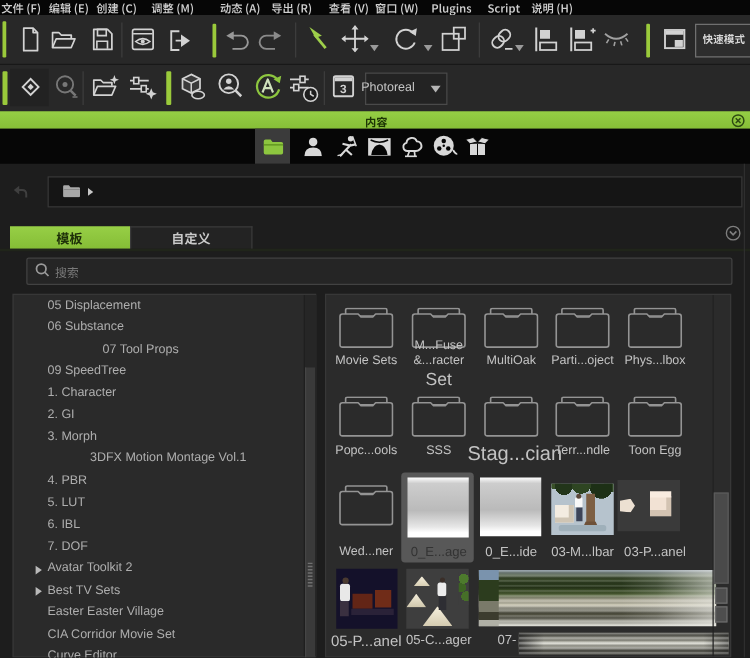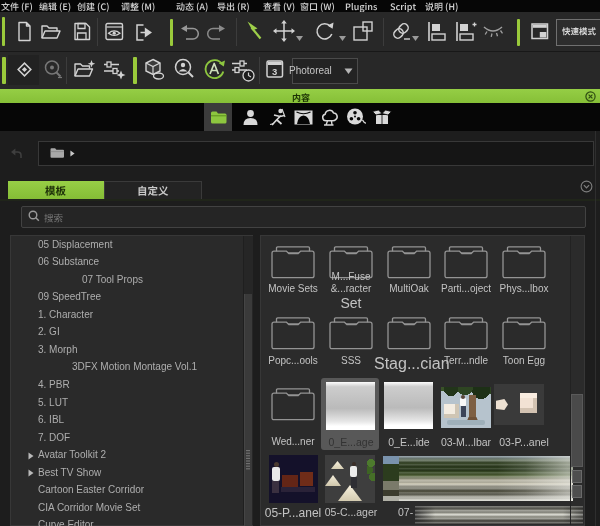--- a/index.html
+++ b/index.html
@@ -481,27 +481,27 @@
 <div class="li" style="left:38px;top:378.9px;">4. PBR</div>
 <div class="li" style="left:38px;top:396.5px;">5. LUT</div>
 <div class="li" style="left:38px;top:414.0px;">6. IBL</div>
 <div class="li" style="left:38px;top:431.6px;text-align:center;">7. DOF</div>
 <div class="li" style="left:38px;top:449.1px;text-align:right;">Avatar Toolkit 2</div>
 <div style="position:absolute;left:28px;top:451.6px;">
     <svg width="6" height="8" style="display:block;">
       <path d="M0.5 0.5 L5.5 4 0.5 7.5 z" fill="#b9b9b9"></path>
     </svg>
   </div>
-<div class="li" style="left:38px;top:466.6px;">Best TV Show</div>
+<div class="li" style="left:38px;top:466.6px;">Best TV Sets</div>
 <div style="position:absolute;left:28px;top:469.15px;">
     <svg width="6" height="8" style="display:block;">
       <path d="M0.5 0.5 L5.5 4 0.5 7.5 z" fill="#b9b9b9"></path>
     </svg>
   </div>
-<div class="li" style="left:38px;top:484.2px;">Cartoon Easter Corridor</div>
+<div class="li" style="left:38px;top:484.2px;">Easter Easter Village</div>
 <div class="li" style="left:38px;top:501.8px;">CIA Corridor Movie Set</div>
 <div class="li" style="left:38px;top:519.3px;">Curve Editor</div>
 <div class="ab" style="left:244px;top:236px;width:9px;height:289px;background:#262626;"></div>
 <div class="ab" style="left:243px;top:236px;width:1px;height:289px;background:#1f1f1f;"></div>
 <div class="ab" style="left:244px;top:294px;width:8px;height:232px;background:#3a3a3a;border-left:1px solid #454545;box-sizing:border-box;"></div>
 <div style="position:absolute;left:246px;top:450px;">
     <svg width="5" height="21" style="display:block;">
       <g fill="#707070">
         <rect x="0" y="0.0" width="4" height="1.2"></rect>
         <rect x="0" y="2.6" width="4" height="1.2"></rect>

